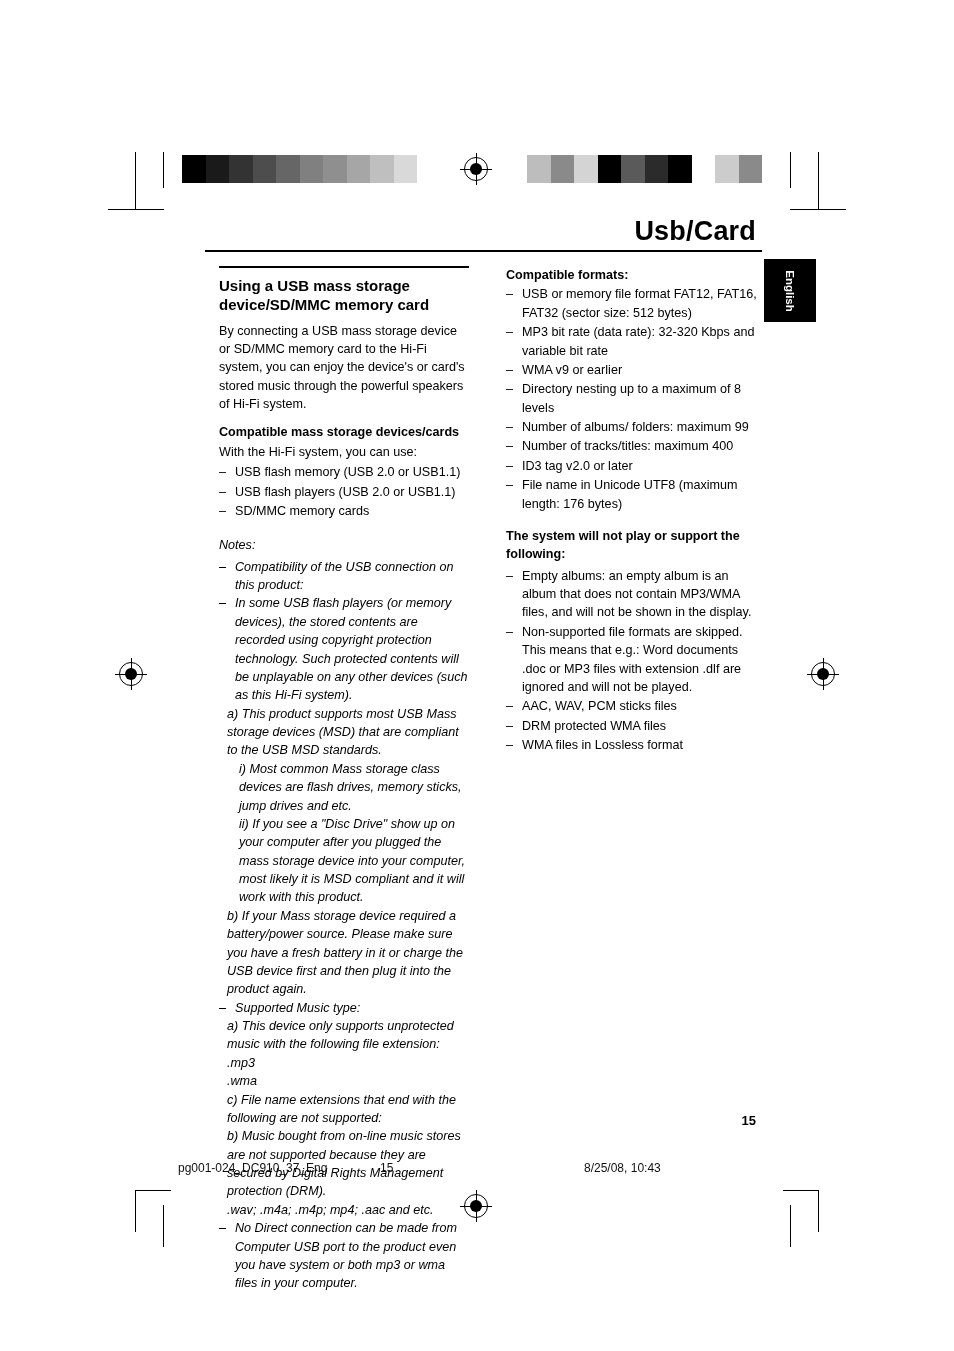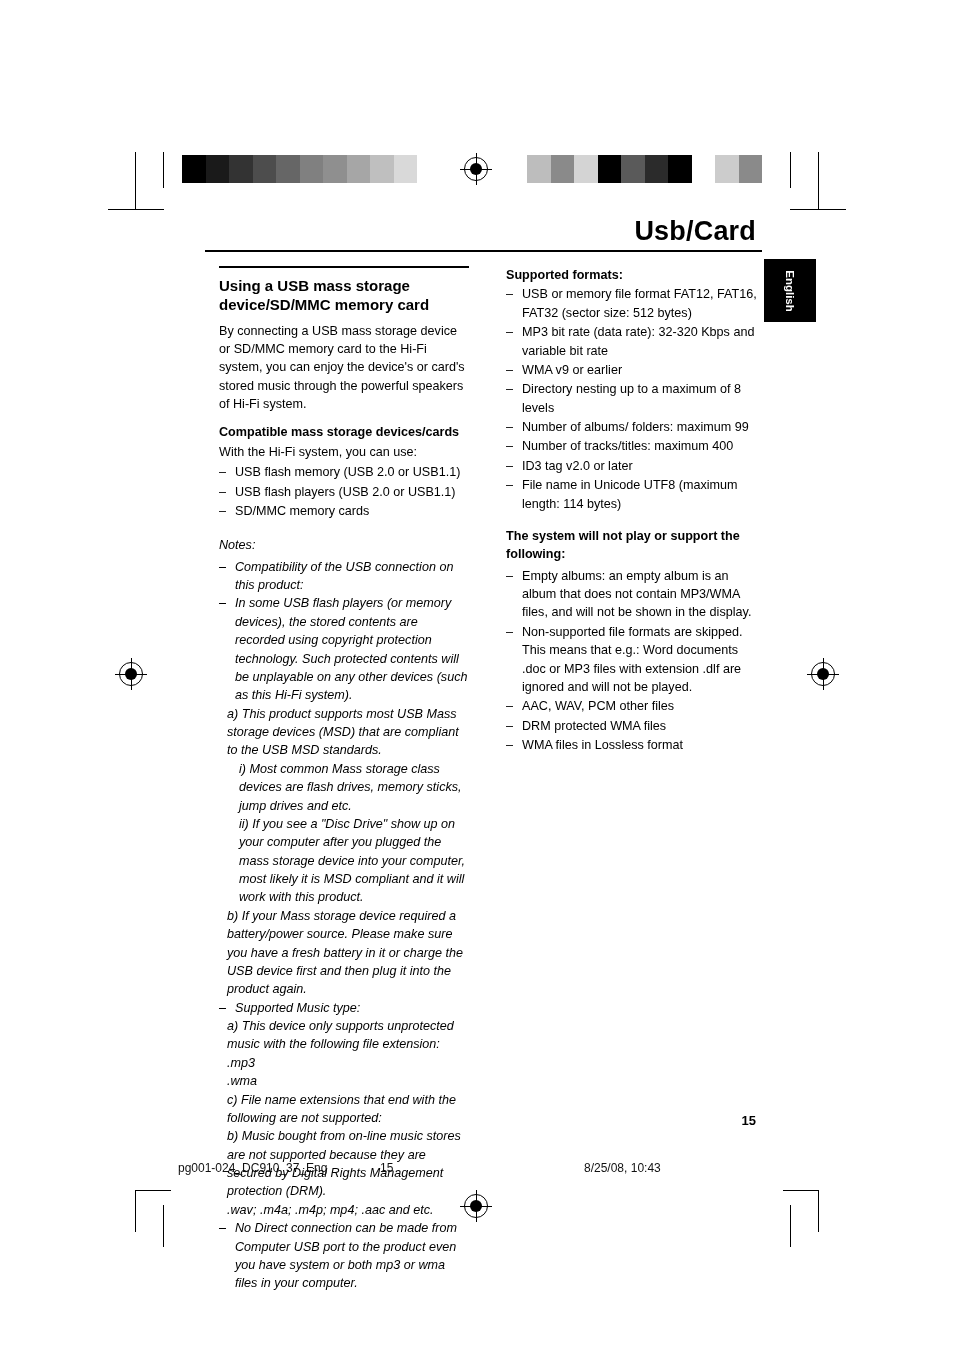--- a/index.html
+++ b/index.html
@@ -305,37 +305,37 @@
       <span class="indent1">c) File name extensions that end with the following are not supported:</span>
       <span class="indent1">b) Music bought from on-line music stores are not supported because they are secured by Digital Rights Management protection (DRM).</span>
       <span class="indent1">.wav; .m4a; .m4p; mp4; .aac and etc.</span>
       <ul class="dash">
         <li>No Direct connection can be made from Computer USB port to the product even you have system or both mp3 or wma files in your computer.</li>
       </ul>
     </div>
   </div>
 
   <div class="col col-right">
-    <h3 class="sub">Supported formats:</h3>
+    <h3 class="sub">Compatible formats:</h3>
     <ul class="dash">
       <li>USB or memory file format FAT12, FAT16, FAT32 (sector size: 512 bytes)</li>
       <li>MP3 bit rate (data rate): 32-320 Kbps and variable bit rate</li>
       <li>WMA v9 or earlier</li>
       <li>Directory nesting up to a maximum of 8 levels</li>
       <li>Number of albums/ folders: maximum 99</li>
       <li>Number of tracks/titles: maximum 400</li>
       <li>ID3 tag v2.0 or later</li>
-      <li>File name in Unicode UTF8 (maximum length: 114 bytes)</li>
+      <li>File name in Unicode UTF8 (maximum length: 176 bytes)</li>
     </ul>
 
     <h3 class="sub spaced">The system will not play or support the following:</h3>
     <ul class="dash" style="margin-top:3px;">
       <li>Empty albums: an empty album is an album that does not contain MP3/WMA files, and will not be shown in the display.</li>
       <li>Non-supported file formats are skipped. This means that e.g.: Word documents .doc or MP3 files with extension .dlf are ignored and will not be played.</li>
-      <li>AAC, WAV, PCM other files</li>
+      <li>AAC, WAV, PCM sticks files</li>
       <li>DRM protected WMA files</li>
       <li>WMA files in Lossless format</li>
     </ul>
   </div>
 
   <div class="page-num">15</div>
 
   <div class="footer f-file">pg001-024_DC910_37_Eng</div>
   <div class="footer f-page">15</div>
   <div class="footer f-date">8/25/08, 10:43</div>

